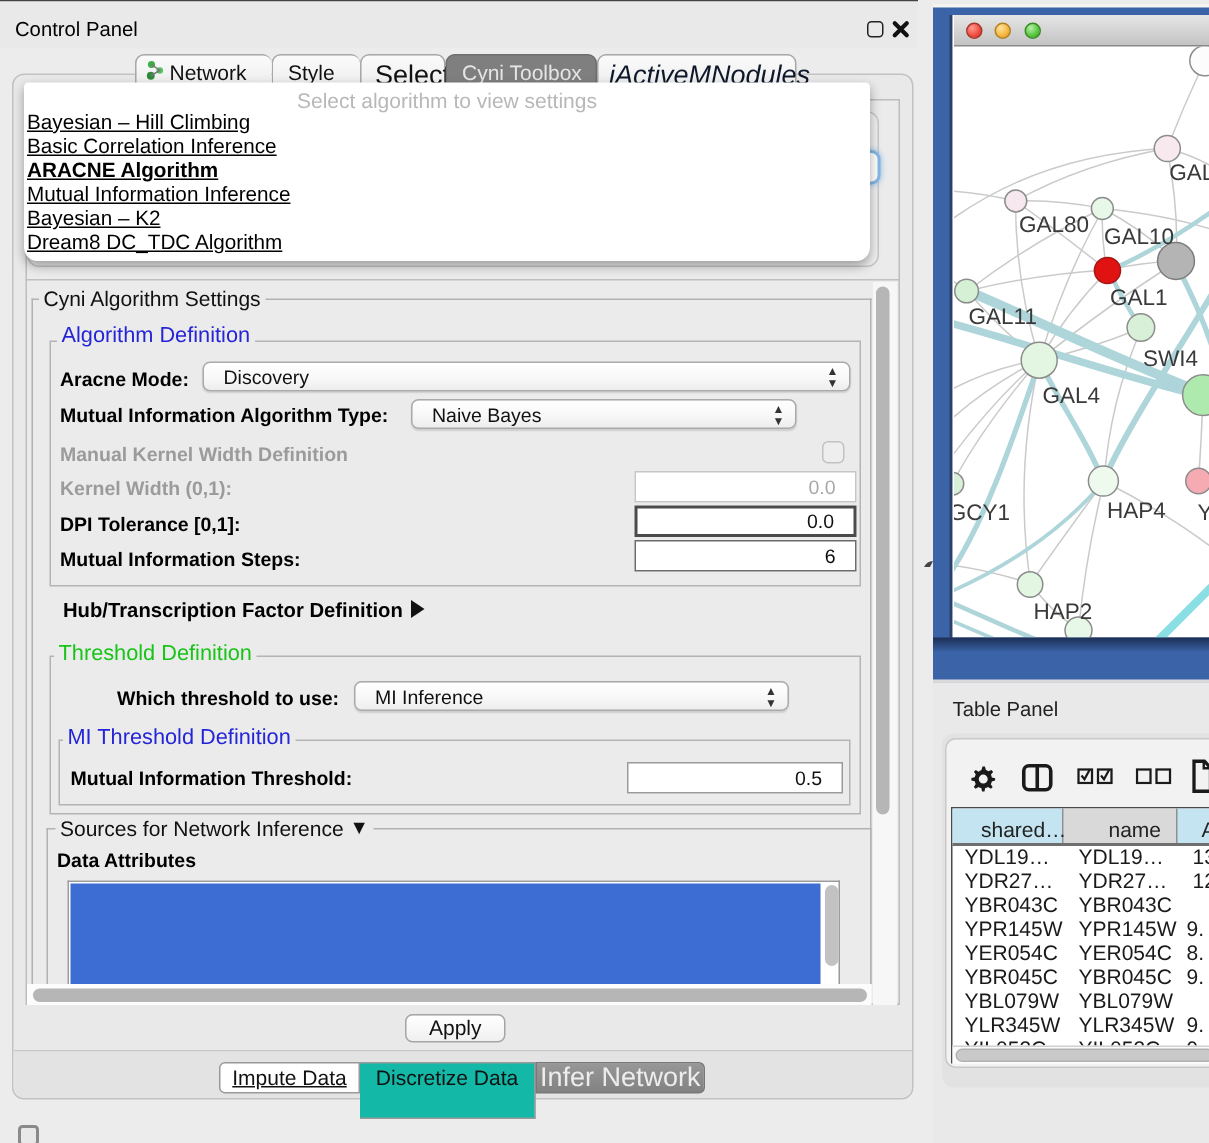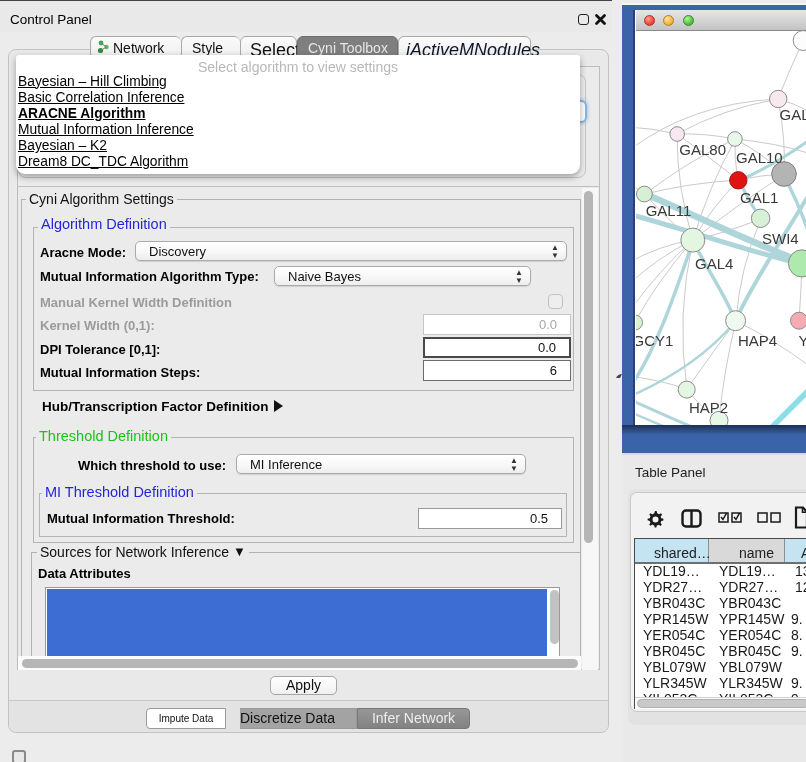--- a/index.html
+++ b/index.html
@@ -116,23 +116,23 @@
 <div class="abs" style="left:584px;top:191px;width:9px;height:352px;border-radius:5px;background:#b6b6b6;"></div>
 <div class="abs" style="left:18px;top:656px;width:563px;height:14px;background:#fcfcfc;"></div>
 <div class="abs" style="left:22px;top:659px;width:556px;height:9px;border-radius:5px;background:#b6b6b6;"></div>
 </div>
 <div id="bottomrow">
 
 <div class="abs" style="left:270px;top:676px;width:67px;height:19px;background:linear-gradient(#ffffff,#f0f0f0);border:1px solid #a6a6a6;border-radius:5px;text-align:center;font-size:14px;line-height:17px;color:#111;">Apply</div>
 
 <div class="abs" style="left:9px;top:700px;width:599px;height:32px;background:#e3e3e3;border-top:1px solid #c8c8c8;border-radius:0 0 8px 8px;"></div>
 
-<div class="abs" style="left:146px;top:708px;width:80px;height:21px;background:#fff;border:1px solid #9a9a9a;border-radius:4px 0 0 4px;text-align:center;font-size:10px;line-height:19px;color:#111;">Impute Data</div>
-<div class="abs" style="left:240px;top:708px;width:117px;height:21px;background:#a3a3a3;border:1px solid #9a9a9a;border-left:none;text-align:left;font-size:14px;line-height:19px;color:#111;">Discretize Data</div>
-<div class="abs" style="left:357px;top:708px;width:113px;height:21px;background:linear-gradient(#979797,#828282);border:1px solid #787878;border-radius:0 4px 4px 0;text-align:center;font-size:14px;line-height:19px;color:#ededed;">Infer Network</div>
+<div class="abs" style="left:146px;top:708px;width:94px;height:21px;background:#fff;border:1px solid #9a9a9a;border-radius:4px 0 0 4px;text-align:center;font-size:14px;line-height:19px;color:#111;text-decoration:underline;">Impute Data</div>
+<div class="abs" style="left:240px;top:708px;width:117px;height:38px;background:#14b8a6;border:1px solid #9a9a9a;border-left:none;text-align:center;font-size:14px;line-height:19px;color:#111;">Discretize Data</div>
+<div class="abs" style="left:357px;top:708px;width:113px;height:21px;background:linear-gradient(#979797,#828282);border:1px solid #787878;border-radius:0 4px 4px 0;text-align:center;font-size:18px;line-height:19px;color:#ededed;">Infer Network</div>
 
 <div class="abs" style="left:12px;top:750px;width:14px;height:14px;border:2px solid #8a8a8a;border-radius:3px;background:#e8e8e8;"></div>
 </div>
 <div id="network">
 
 <div class="abs" style="left:622px;top:3px;width:184px;height:2px;background:#f6f6f0;"></div>
 
 <div class="abs" style="left:622px;top:5px;width:184px;height:450px;background:#3b64a8;"></div>
 
 <div class="abs" style="left:633px;top:10px;width:2px;height:415px;background:#2c4068;"></div>

